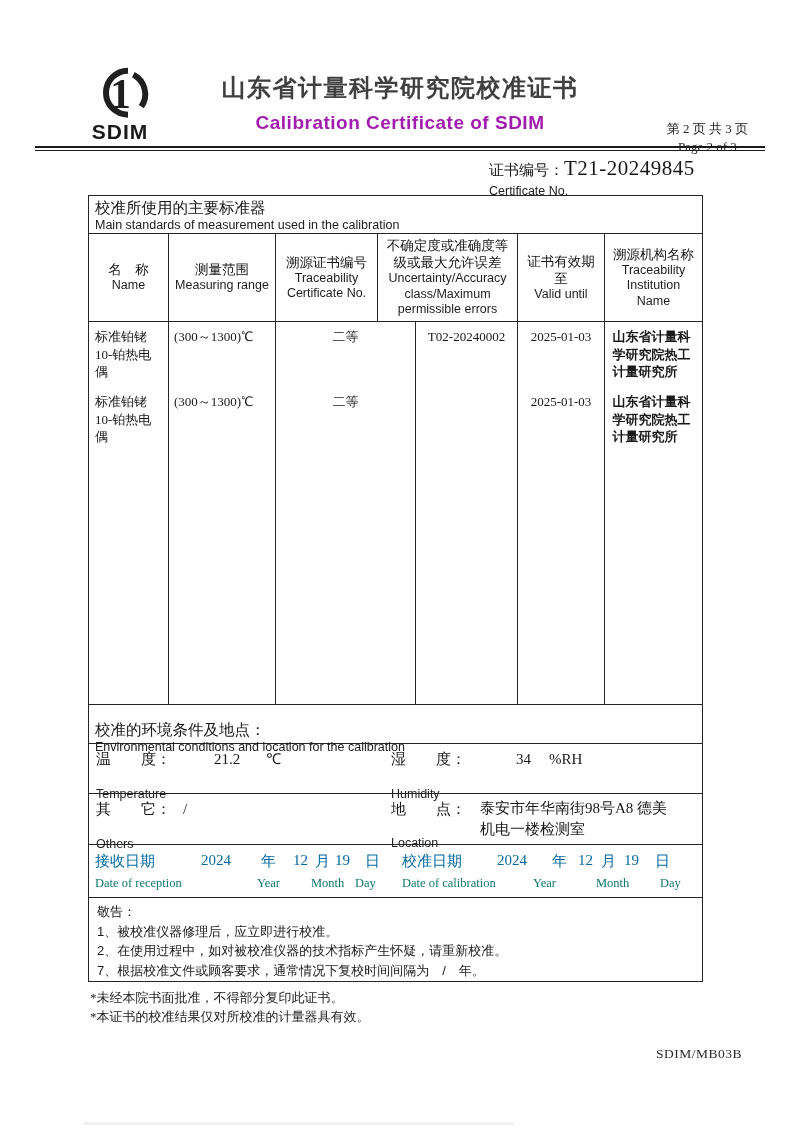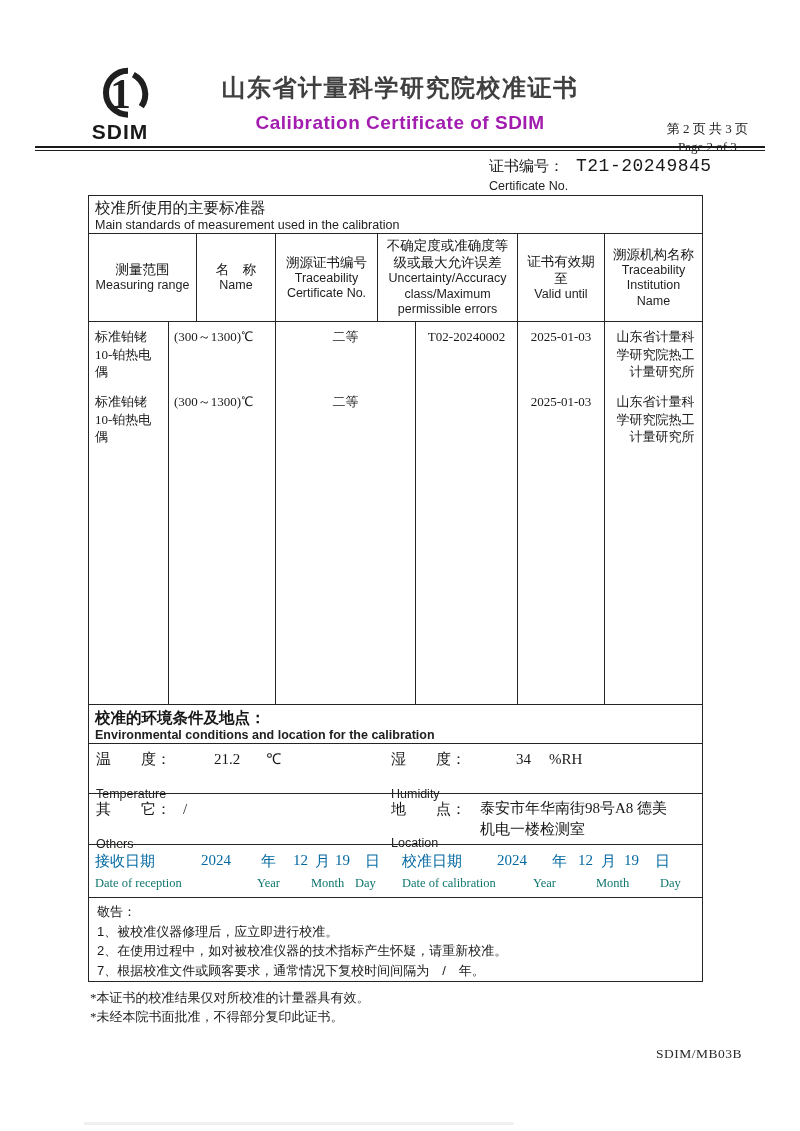--- a/index.html
+++ b/index.html
@@ -18,21 +18,21 @@
   .title-cn { font-size:24px; font-weight:bold; letter-spacing:1.5px; color:#404040; }
   .title-en { font-family:"Liberation Sans", sans-serif; font-size:19px; font-weight:bold; letter-spacing:0.5px; color:#a21caf; margin-top:8px; }
 
   .page-info { position:absolute; right:52px; top:88px; text-align:center; font-size:13px; line-height:18px; color:#222;margin-top:32px; }
 
   .double-rule { position:absolute; left:35px; top:146px; width:730px; height:5px;
     border-top:2px solid #1b1b1b; border-bottom:1px solid #1b1b1b; }
 
   .cert-no { position:absolute; left:489px; top:156px; }
   .cert-line1 { font-size:15px; color:#181818; }
-  .cert-line1 .cert-val { font-size:18px; margin-left:12px; letter-spacing:0.5px;font-family:Liberation Mono, monospace; }
+  .cert-line1 .cert-val { font-size:21px; letter-spacing:0.5px; }
   .cert-line2 { font-family:"Liberation Sans", sans-serif; font-size:12.5px; color:#222; margin-top:3px; }
 
   
   .main-box { position:absolute; left:88px; top:195px; width:615px; height:787px;
     border:1px solid #252525; display:flex; flex-direction:column; }
   .section { border-top:1px solid #252525; }
   .section:first-child { border-top:none; }
 
   .std-title { height:37px; padding:2px 6px 0 6px; }
   .sec-cn { font-family:"Liberation Sans", sans-serif; font-size:15.5px; color:#161616; line-height:20px; }
@@ -51,23 +51,23 @@
   .hcell .h-en { font-size:12.5px; line-height:15.5px; color:#1d1d1d; }
 
   .data-area { height:383px; }
   .data-area .cell { padding-top:6px; }
   .entry { height:65px; font-size:13px; line-height:17.5px; color:#191919; word-break:break-all; }
   .cell.c0 .entry { padding-left:6px; width:66px; }
   .cell.c0 .entry .inner { width:58px; }
   .cell.c1 .entry { padding-left:5px; }
   .cell.c2 .entry, .cell.c3 .entry, .cell.c4 .entry { text-align:center; }
   .cell.c5 .entry { text-align:center; }
-  .cell.c5 .entry .inner { width:82px; margin:0 auto; text-align:right; }
-
-  .env-title { height:39px; padding:3px 6px 0 6px;font-weight:bold; }
+  .cell.c5 .entry .inner { width:82px; margin:0 auto; text-align:left;font-weight:bold; }
+
+  .env-title { height:39px; padding:15px 6px 0 6px; }
 
   .kv-row { display:flex; }
   .row-th { height:50px; }
   .row-ol { height:51px; }
   .half-l { width:302px; padding:4px 0 0 7px; }
   .half-r { flex:1; padding:4px 0 0 0; }
   .kv-top { display:flex; align-items:baseline; }
   .kv-label { font-family:"Liberation Sans", sans-serif; font-size:15px; color:#161616; line-height:21px; }
   .kv-val { font-size:15px; line-height:21px; color:#191919; }
   .kv-unit { font-size:15px; line-height:21px; color:#191919; }
@@ -124,27 +124,27 @@
   </div>
 
   <div class="main-box">
 
     <div class="section std-title">
       <div class="sec-cn">校准所使用的主要标准器</div>
       <div class="sec-en">Main standards of measurement used in the calibration</div>
     </div>
 
     <div class="section cols col-header">
+      <div class="cell c0 hcell">
+        <div class="h-cn">名　称</div>
+        <div class="h-en">Name</div>
+      </div>
       <div class="cell c1 hcell">
         <div class="h-cn">测量范围</div>
         <div class="h-en">Measuring range</div>
-      </div>
-      <div class="cell c0 hcell">
-        <div class="h-cn">名　称</div>
-        <div class="h-en">Name</div>
       </div>
       <div class="cell c3 hcell">
         <div class="h-cn">溯源证书编号</div>
         <div class="h-en">Traceability Certificate No.</div>
       </div>
       <div class="cell c2 hcell">
         <div class="h-cn">不确定度或准确度等级或最大允许误差</div>
         <div class="h-en">Uncertainty/Accuracy class/Maximum permissible errors</div>
       </div>
       <div class="cell c4 hcell">
@@ -262,20 +262,20 @@
 
     <div class="section notice">
       <div>敬告：</div>
       <div>1、被校准仪器修理后，应立即进行校准。</div>
       <div>2、在使用过程中，如对被校准仪器的技术指标产生怀疑，请重新校准。</div>
       <div>7、根据校准文件或顾客要求，通常情况下复校时间间隔为　/　年。</div>
     </div>
   </div>
 
   <div class="footnotes">
+    <div>*未经本院书面批准，不得部分复印此证书。</div>
     <div>*本证书的校准结果仅对所校准的计量器具有效。</div>
-    <div>*未经本院书面批准，不得部分复印此证书。</div>
   </div>
 
   <div class="form-code">SDIM/MB03B</div>
 
   <div class="scan-artifact"></div>
 </div>
 
 </body></html>

